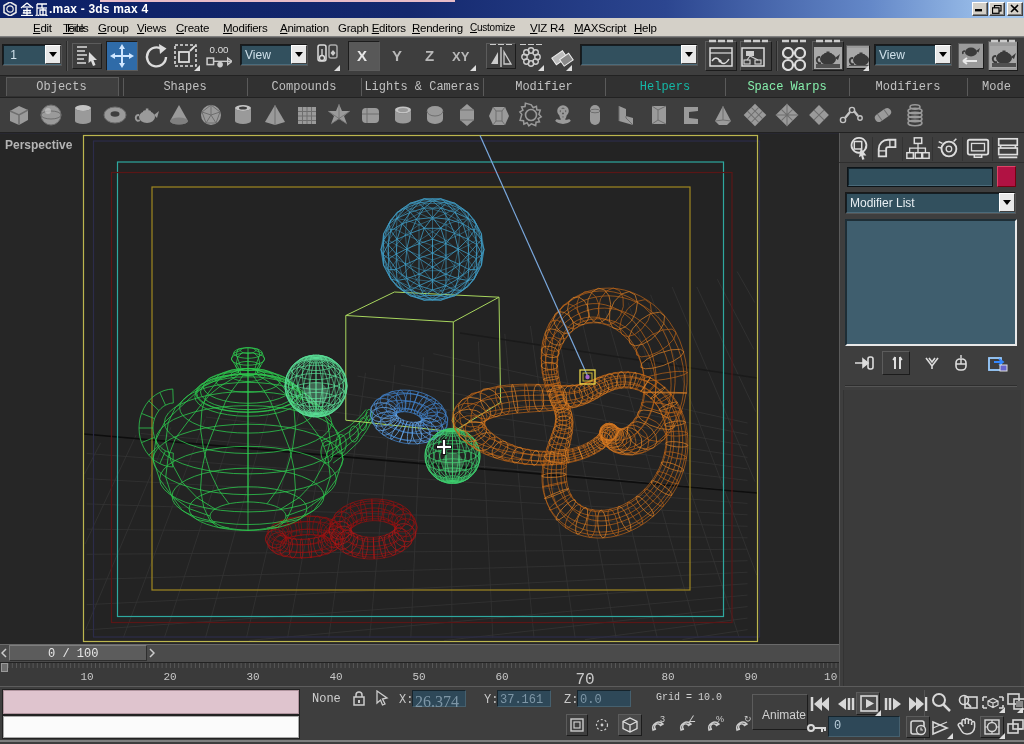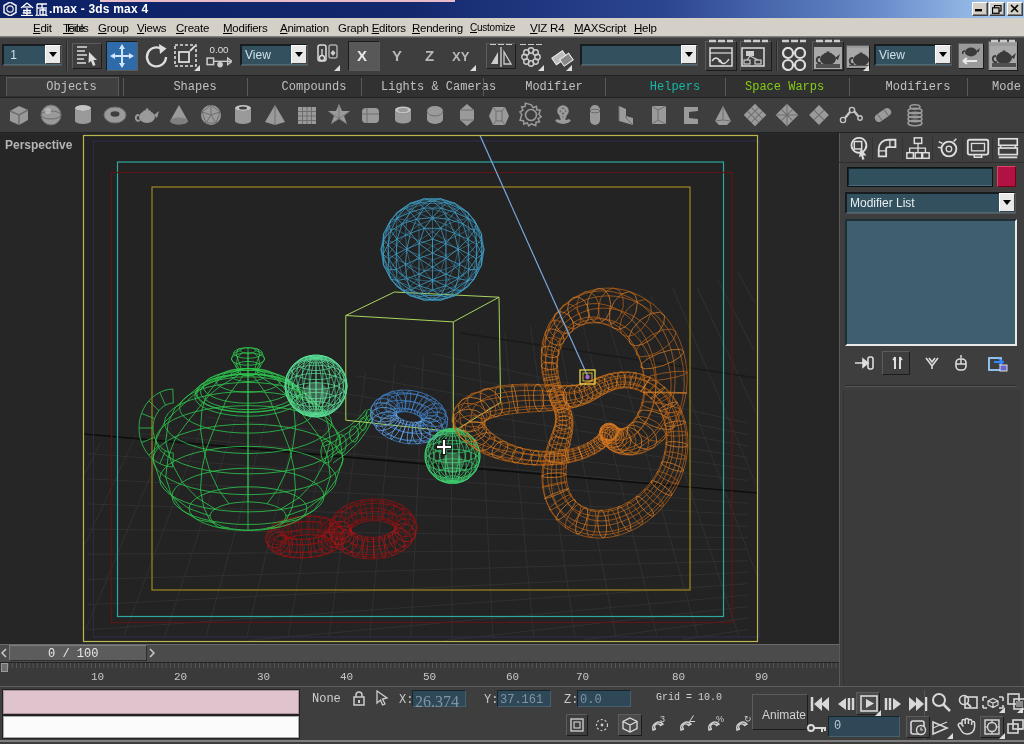--- a/index.html
+++ b/index.html
@@ -1,12 +1,12 @@
 <!DOCTYPE html>
-<html><head><meta charset="utf-8"><style>html,body{margin:0;padding:0;}*{box-sizing:border-box;}body{width:1024px;height:744px;overflow:hidden;font-family:"Liberation Sans",sans-serif;}.mono{font-family:"Liberation Mono",monospace;padding-left:20px;}</style></head><body>
+<html><head><meta charset="utf-8"><style>html,body{margin:0;padding:0;}*{box-sizing:border-box;}body{width:1024px;height:744px;overflow:hidden;font-family:"Liberation Sans",sans-serif;}.mono{font-family:"Liberation Mono",monospace;}</style></head><body>
 <div style="position:relative;width:1024px;height:744px;background:#3e3e3e;overflow:hidden">
     <div style="position:absolute;left:0px;top:0px;width:1024px;height:18px;background:linear-gradient(to right,#0c2066 0%,#14286e 40%,#2c4690 65%,#6488c8 85%,#a2c6ee 98%);"></div>
     <div style="position:absolute;left:100px;top:0px;width:355px;height:2px;background:#e8bcc8;"></div>
     <svg style="position:absolute;left:3px;top:2px" width="14" height="14" viewBox="0 0 14 14">
       <polygon points="7,0 13,3.5 13,10.5 7,14 1,10.5 1,3.5" fill="none" stroke="#e8e8e8" stroke-width="1.6"></polygon>
       <circle cx="7" cy="7" r="3.2" fill="none" stroke="#e8e8e8" stroke-width="1.2"></circle>
     </svg>
     <svg style="position:absolute;left:20px;top:2px" width="14" height="14" viewBox="0 0 14 14">
       <g stroke="#fff" stroke-width="1.3" fill="none">
         <path d="M7 1 L1 6 M7 1 L13 6"></path>
@@ -255,21 +255,21 @@
     <div class="mono" style="position:absolute;left:123px;top:80px;width:124px;text-align:center;font-size:12px;color:#c0c0c0;white-space:pre;">Shapes</div>
     <div style="position:absolute;left:123px;top:78px;width:1px;height:18px;background:#5a5a5a;"></div>
     <div class="mono" style="position:absolute;left:247px;top:80px;width:114px;text-align:center;font-size:12px;color:#c0c0c0;white-space:pre;">Compounds</div>
     <div style="position:absolute;left:247px;top:78px;width:1px;height:18px;background:#5a5a5a;"></div>
     <div class="mono" style="position:absolute;left:361px;top:80px;width:122px;text-align:center;font-size:12px;color:#c0c0c0;white-space:pre;">Lights &amp; Cameras</div>
     <div style="position:absolute;left:361px;top:78px;width:1px;height:18px;background:#5a5a5a;"></div>
     <div class="mono" style="position:absolute;left:483px;top:80px;width:122px;text-align:center;font-size:12px;color:#c0c0c0;white-space:pre;">Modifier</div>
     <div style="position:absolute;left:483px;top:78px;width:1px;height:18px;background:#5a5a5a;"></div>
     <div class="mono" style="position:absolute;left:605px;top:80px;width:120px;text-align:center;font-size:12px;color:#14b8a6;white-space:pre;">Helpers</div>
     <div style="position:absolute;left:605px;top:78px;width:1px;height:18px;background:#5a5a5a;"></div>
-    <div class="mono" style="position:absolute;left:725px;top:80px;width:124px;text-align:left;font-size:12px;color:#84cc16;white-space:pre;">Space Warps</div>
+    <div class="mono" style="position:absolute;left:725px;top:80px;width:124px;text-align:center;font-size:12px;color:#86efac;white-space:pre;">Space Warps</div>
     <div style="position:absolute;left:725px;top:78px;width:1px;height:18px;background:#5a5a5a;"></div>
     <div class="mono" style="position:absolute;left:849px;top:80px;width:118px;text-align:center;font-size:12px;color:#c0c0c0;white-space:pre;">Modifiers</div>
     <div style="position:absolute;left:849px;top:78px;width:1px;height:18px;background:#5a5a5a;"></div>
     <div class="mono" style="position:absolute;left:967px;top:80px;width:59px;text-align:center;font-size:12px;color:#c0c0c0;white-space:pre;">Mode</div>
     <div style="position:absolute;left:967px;top:78px;width:1px;height:18px;background:#5a5a5a;"></div>
     <div style="position:absolute;left:0px;top:98px;width:1024px;height:35px;background:#3e3e3e;border-bottom:1px solid #222;"></div>
     <svg style="position:absolute;left:6px;top:102px" width="26" height="26" viewBox="0 0 26 26">
       <path d="M4 9 L13 4 L22 8 L22 18 L13 23 L4 19 Z" fill="#9a9a9a"></path>
       <path d="M4 9 L13 13 L22 8 M13 13 L13 23" stroke="#6e6e6e" stroke-width="1.5" fill="none"></path>
     </svg>
@@ -928,21 +928,21 @@
     <svg style="position:absolute;left:0px;top:663px" width="839" height="6" viewBox="0 0 839 6">
       <path d="M4.0 0 V5 M8.2 0 V5 M12.3 0 V5 M16.5 0 V5 M20.6 0 V5 M24.8 0 V5 M29.0 0 V5 M33.1 0 V5 M37.3 0 V5 M41.4 0 V5 M45.6 0 V5 M49.8 0 V5 M53.9 0 V5 M58.1 0 V5 M62.2 0 V5 M66.4 0 V5 M70.6 0 V5 M74.7 0 V5 M78.9 0 V5 M83.0 0 V5 M87.2 0 V5 M91.4 0 V5 M95.5 0 V5 M99.7 0 V5 M103.8 0 V5 M108.0 0 V5 M112.2 0 V5 M116.3 0 V5 M120.5 0 V5 M124.6 0 V5 M128.8 0 V5 M133.0 0 V5 M137.1 0 V5 M141.3 0 V5 M145.4 0 V5 M149.6 0 V5 M153.8 0 V5 M157.9 0 V5 M162.1 0 V5 M166.2 0 V5 M170.4 0 V5 M174.6 0 V5 M178.7 0 V5 M182.9 0 V5 M187.0 0 V5 M191.2 0 V5 M195.4 0 V5 M199.5 0 V5 M203.7 0 V5 M207.8 0 V5 M212.0 0 V5 M216.2 0 V5 M220.3 0 V5 M224.5 0 V5 M228.6 0 V5 M232.8 0 V5 M237.0 0 V5 M241.1 0 V5 M245.3 0 V5 M249.4 0 V5 M253.6 0 V5 M257.8 0 V5 M261.9 0 V5 M266.1 0 V5 M270.2 0 V5 M274.4 0 V5 M278.6 0 V5 M282.7 0 V5 M286.9 0 V5 M291.0 0 V5 M295.2 0 V5 M299.4 0 V5 M303.5 0 V5 M307.7 0 V5 M311.8 0 V5 M316.0 0 V5 M320.2 0 V5 M324.3 0 V5 M328.5 0 V5 M332.6 0 V5 M336.8 0 V5 M341.0 0 V5 M345.1 0 V5 M349.3 0 V5 M353.4 0 V5 M357.6 0 V5 M361.8 0 V5 M365.9 0 V5 M370.1 0 V5 M374.2 0 V5 M378.4 0 V5 M382.6 0 V5 M386.7 0 V5 M390.9 0 V5 M395.0 0 V5 M399.2 0 V5 M403.4 0 V5 M407.5 0 V5 M411.7 0 V5 M415.8 0 V5 M420.0 0 V5 M424.2 0 V5 M428.3 0 V5 M432.5 0 V5 M436.6 0 V5 M440.8 0 V5 M445.0 0 V5 M449.1 0 V5 M453.3 0 V5 M457.4 0 V5 M461.6 0 V5 M465.8 0 V5 M469.9 0 V5 M474.1 0 V5 M478.2 0 V5 M482.4 0 V5 M486.6 0 V5 M490.7 0 V5 M494.9 0 V5 M499.0 0 V5 M503.2 0 V5 M507.4 0 V5 M511.5 0 V5 M515.7 0 V5 M519.8 0 V5 M524.0 0 V5 M528.2 0 V5 M532.3 0 V5 M536.5 0 V5 M540.6 0 V5 M544.8 0 V5 M549.0 0 V5 M553.1 0 V5 M557.3 0 V5 M561.4 0 V5 M565.6 0 V5 M569.8 0 V5 M573.9 0 V5 M578.1 0 V5 M582.2 0 V5 M586.4 0 V5 M590.6 0 V5 M594.7 0 V5 M598.9 0 V5 M603.0 0 V5 M607.2 0 V5 M611.4 0 V5 M615.5 0 V5 M619.7 0 V5 M623.8 0 V5 M628.0 0 V5 M632.2 0 V5 M636.3 0 V5 M640.5 0 V5 M644.6 0 V5 M648.8 0 V5 M653.0 0 V5 M657.1 0 V5 M661.3 0 V5 M665.4 0 V5 M669.6 0 V5 M673.8 0 V5 M677.9 0 V5 M682.1 0 V5 M686.2 0 V5 M690.4 0 V5 M694.6 0 V5 M698.7 0 V5 M702.9 0 V5 M707.0 0 V5 M711.2 0 V5 M715.4 0 V5 M719.5 0 V5 M723.7 0 V5 M727.8 0 V5 M732.0 0 V5 M736.2 0 V5 M740.3 0 V5 M744.5 0 V5 M748.6 0 V5 M752.8 0 V5 M757.0 0 V5 M761.1 0 V5 M765.3 0 V5 M769.4 0 V5 M773.6 0 V5 M777.8 0 V5 M781.9 0 V5 M786.1 0 V5 M790.2 0 V5 M794.4 0 V5 M798.6 0 V5 M802.7 0 V5 M806.9 0 V5 M811.0 0 V5 M815.2 0 V5 M819.4 0 V5 M823.5 0 V5 M827.7 0 V5 M831.8 0 V5 M836.0 0 V5" stroke="#585858" stroke-width="1"></path>
     </svg>
     <div style="position:absolute;left:0;top:671px;width:838px;height:14px;overflow:hidden">
       <div class="mono" style="position:absolute;left:71.0px;top:0px;width:32px;text-align:center;font-size:11px;color:#c8c8c8;">10</div>
       <div class="mono" style="position:absolute;left:154.0px;top:0px;width:32px;text-align:center;font-size:11px;color:#c8c8c8;">20</div>
       <div class="mono" style="position:absolute;left:237.00000000000003px;top:0px;width:32px;text-align:center;font-size:11px;color:#c8c8c8;">30</div>
       <div class="mono" style="position:absolute;left:320.0px;top:0px;width:32px;text-align:center;font-size:11px;color:#c8c8c8;">40</div>
       <div class="mono" style="position:absolute;left:403.00000000000006px;top:0px;width:32px;text-align:center;font-size:11px;color:#c8c8c8;">50</div>
       <div class="mono" style="position:absolute;left:486.00000000000006px;top:0px;width:32px;text-align:center;font-size:11px;color:#c8c8c8;">60</div>
-      <div class="mono" style="position:absolute;left:556px;top:0px;width:32px;text-align:center;font-size:11px;color:#c8c8c8;">70</div>
+      <div class="mono" style="position:absolute;left:569.0px;top:0px;width:32px;text-align:center;font-size:16px;color:#c8c8c8;">70</div>
       <div class="mono" style="position:absolute;left:652.0px;top:0px;width:32px;text-align:center;font-size:11px;color:#c8c8c8;">80</div>
       <div class="mono" style="position:absolute;left:735.0000000000001px;top:0px;width:32px;text-align:center;font-size:11px;color:#c8c8c8;">90</div>
       <div class="mono" style="position:absolute;left:818.0000000000001px;top:0px;width:32px;text-align:center;font-size:11px;color:#c8c8c8;">100</div>
     </div>
     <div style="position:absolute;left:1px;top:663px;width:7px;height:9px;background:#6e6e6e;border:1px solid #999;"></div>
     <div style="position:absolute;left:0px;top:686px;width:1024px;height:58px;background:#3e3e3e;border-top:1px solid #5c5c5c;"></div>
     <div style="position:absolute;left:2px;top:689px;width:298px;height:26px;background:#222;"></div>
     <div style="position:absolute;left:3px;top:690px;width:296px;height:24px;background:#dfc4ce;border:1px solid #b0949e;"></div>
     <div style="position:absolute;left:2px;top:715px;width:298px;height:24px;background:#222;"></div>
     <div style="position:absolute;left:3px;top:716px;width:296px;height:22px;background:#fbfbfb;border:1px solid #aaa;"></div>

